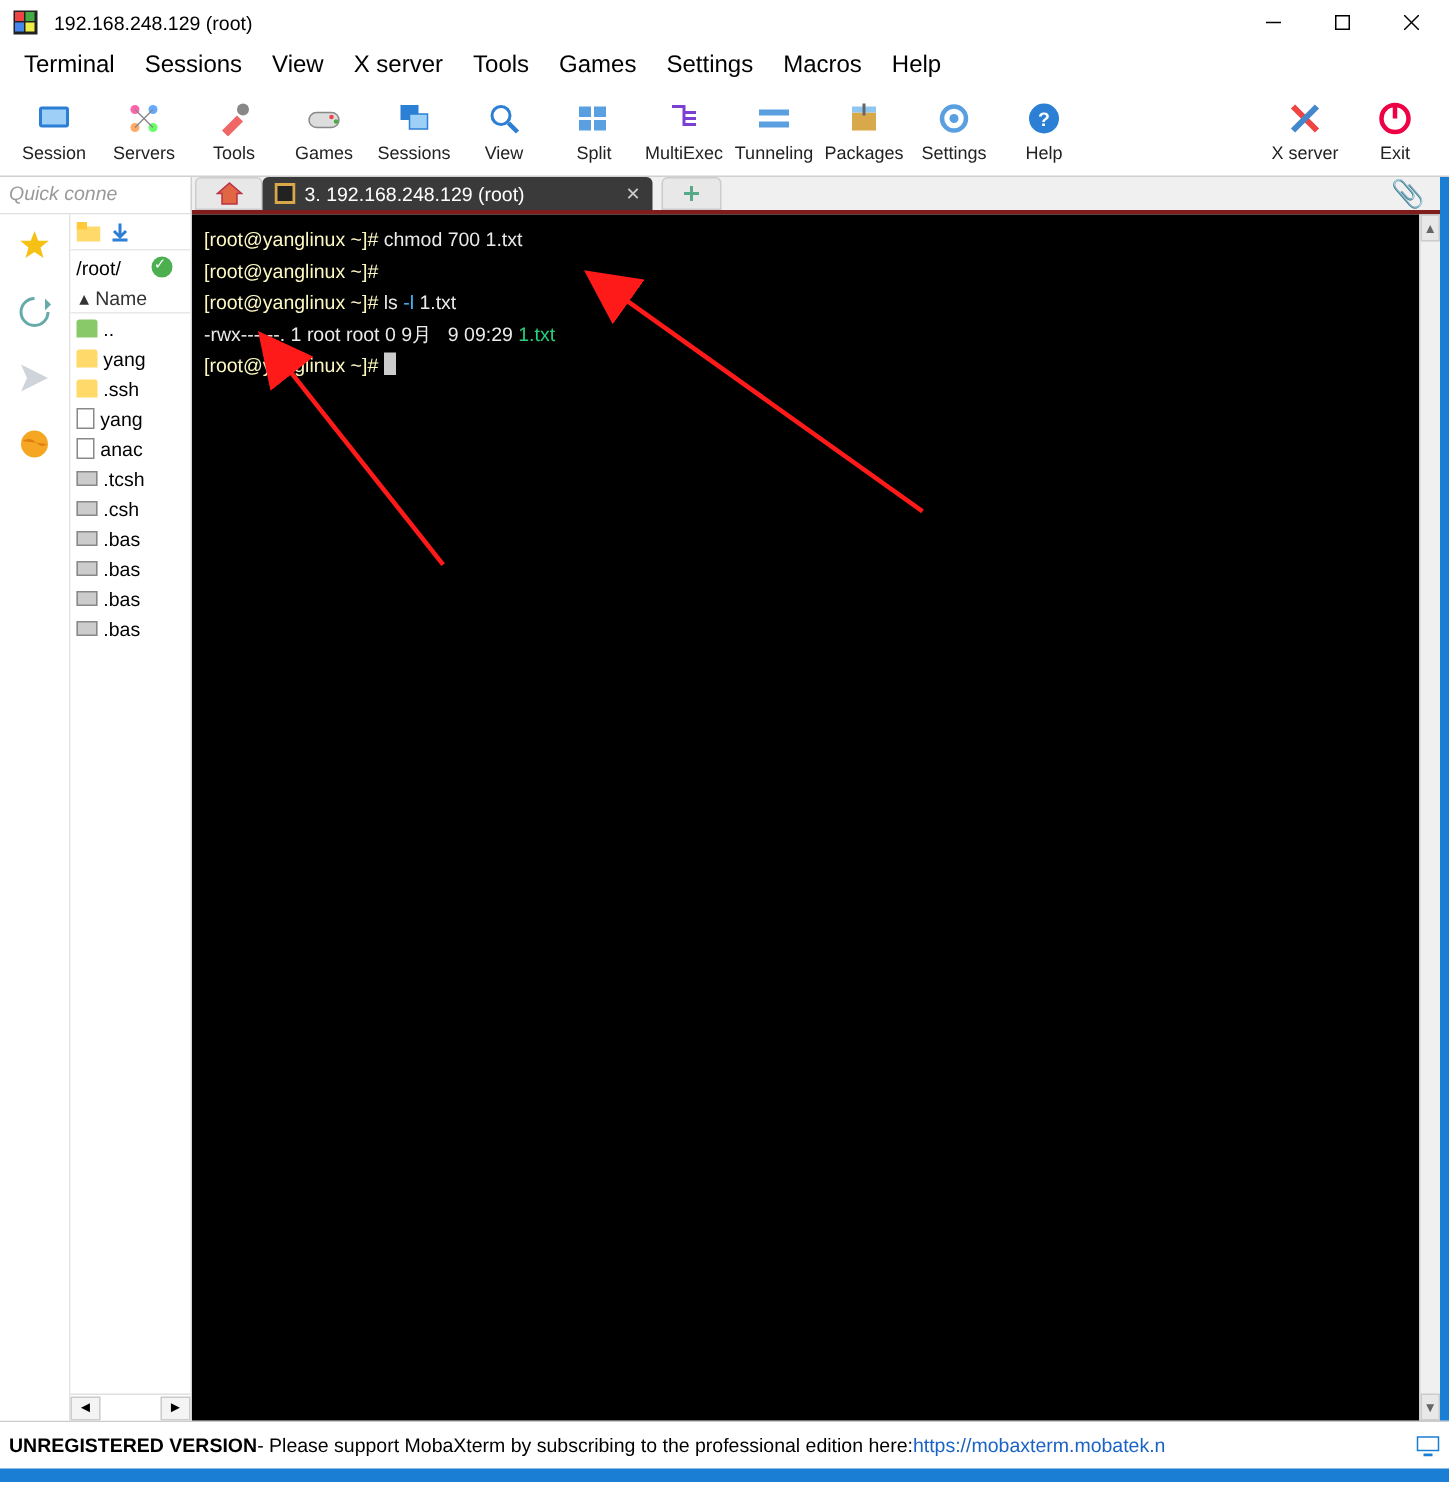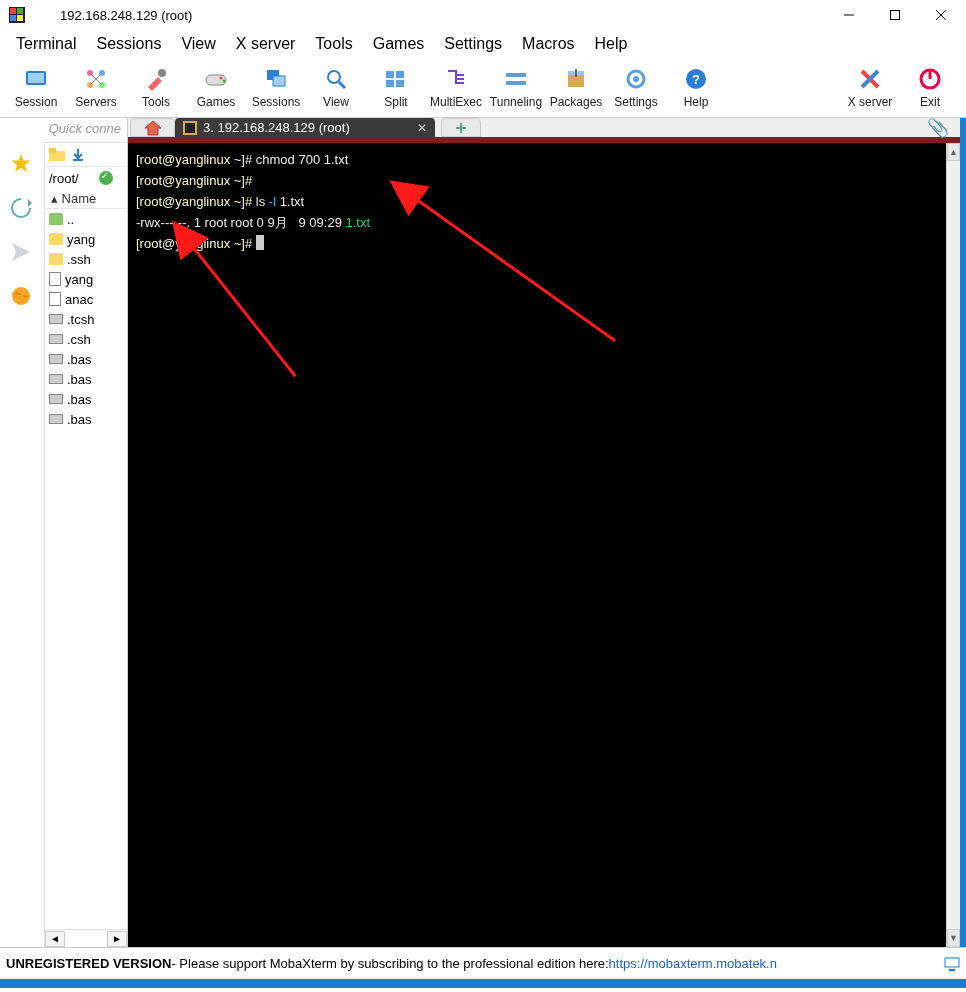--- a/index.html
+++ b/index.html
@@ -1,37 +1,37 @@
 <!DOCTYPE html>
 <html><head>
 <meta charset="utf-8">
 <style>
 * { margin: 0; padding: 0; box-sizing: border-box; font-family: "Segoe UI", Tahoma, sans-serif; font-size: 13px; }
 html, body { width: 966px; height: 992px; background: #fff; overflow: hidden; }
 
 
 .titlebar { height: 30px; display: flex; align-items: center; padding: 0 2px 0 8px; background: #fff; }
 .titlebar .app-icon { width: 18px; height: 18px; margin-right: 10px; }
-.titlebar .title { font-size: 13px; color: #000; flex: 1; margin-left: 24px; }
+.titlebar .title { font-size: 13px; color: #000; flex: 1; }
 .titlebar .win-btn { width: 46px; height: 30px; display: flex; align-items: center; justify-content: center; color: #000; }
 .titlebar .win-btn svg { width: 10px; height: 10px; }
 
 
 .menubar { height: 28px; display: flex; align-items: center; padding: 0 6px; background: #fff; }
 .menubar .item { padding: 4px 10px; font-size: 16px; color: #000; }
 
 
 .toolbar { height: 60px; display: flex; align-items: center; padding: 0 6px; border-bottom: 1px solid #d0d0d0; background: #fff; }
 .toolbar .btn { width: 60px; height: 54px; display: flex; flex-direction: column; align-items: center; justify-content: center; gap: 4px; }
 .toolbar .btn .ico { width: 24px; height: 24px; display: flex; align-items: center; justify-content: center; }
 .toolbar .btn .lbl { font-size: 12px; color: #222; white-space: nowrap; }
 .toolbar .spacer { flex: 1; }
 
 
-.tabstrip { height: 25px; background: #f0f0f0; display: flex; align-items: stretch; position: relative; border-bottom: 6px solid #7f1d1d; }
+.tabstrip { height: 25px; background: #f0f0f0; display: flex; align-items: stretch; position: relative; border-bottom: 3px solid #7f1d1d; }
 .tabstrip .hometab { width: 45px; background: #e8e8e8; border: 1px solid #ccc; border-top-left-radius: 4px; border-top-right-radius: 4px; display: flex; align-items: center; justify-content: center; margin-left: 2px; }
 .tabstrip .tab { background: #3a3a3a; color: #fff; display: flex; align-items: center; padding: 0 8px; border-top-left-radius: 4px; border-top-right-radius: 4px; min-width: 260px; gap: 6px; font-size: 12px; }
 .tabstrip .tab .close { margin-left: auto; color: #ccc; font-size: 12px; }
 .tabstrip .addtab { width: 40px; background: #e8e8e8; border: 1px solid #ccc; border-top-left-radius: 4px; border-top-right-radius: 4px; display: flex; align-items: center; justify-content: center; margin-left: 6px; }
 .tabstrip .clip { margin-left: auto; margin-right: 10px; align-self: center; font-size: 18px; color: #3b6db0; }
 
 
 .mainrow { height: 829px; display: flex; }
 
 
@@ -48,21 +48,21 @@
 .ft-head { height: 20px; font-size: 12px; color: #333; padding: 2px 6px; border-bottom: 1px solid #e8e8e8; display: flex; gap: 4px; align-items: center; }
 .ft-list { flex: 1; overflow: hidden; }
 .ft-item { height: 20px; display: flex; align-items: center; gap: 4px; font-size: 12px; padding: 0 4px; white-space: nowrap; }
 .ft-item .foico { width: 14px; height: 12px; background: #ffd96a; border-radius: 2px 2px 0 0; display: inline-block; }
 .ft-item .fiico { width: 12px; height: 14px; background: #fff; border: 1px solid #888; display: inline-block; }
 .ft-item .hdico { width: 14px; height: 10px; background: #ccc; border: 1px solid #888; display: inline-block; }
 .ft-scroll { height: 18px; display: flex; align-items: center; border-top: 1px solid #e0e0e0; }
 .ft-scroll .arr { width: 20px; height: 16px; border: 1px solid #ccc; background: #f4f4f4; display: flex; align-items: center; justify-content: center; font-size: 10px; }
 .ft-bottom { border-top: 1px solid #e0e0e0; }
 .ft-bottom .row { height: 36px; padding: 2px 6px; font-size: 12px; line-height: 14px; overflow: hidden; }
-.leftcol { width: 128px; display: flex; flex-direction: column; border-right: 1px solid #d0d0d0; align-items: flex-end; }
+.leftcol { width: 128px; display: flex; flex-direction: column; border-right: 1px solid #d0d0d0; }
 .leftbody { flex: 1; display: flex; }
 
 
 .term-wrap { flex: 1; position: relative; background: #000; }
 .terminal { position: absolute; inset: 0 14px 0 0; padding: 6px 8px; font-family: "Consolas", monospace; font-size: 16px; line-height: 20px; color: #eaeaea; white-space: pre; }
 .term-scroll { position: absolute; right: 0; top: 0; bottom: 0; width: 14px; background: #f0f0f0; border-left: 1px solid #d0d0d0; display: flex; flex-direction: column; }
 .term-scroll .arr { height: 18px; background: #e8e8e8; border: 1px solid #ccc; display: flex; align-items: center; justify-content: center; font-size: 9px; color: #666; }
 .term-scroll .track { flex: 1; }
 .prompt-user { color: #fef9c3; margin-top: 28px; }
 .flag { color: #44b8ff; }

